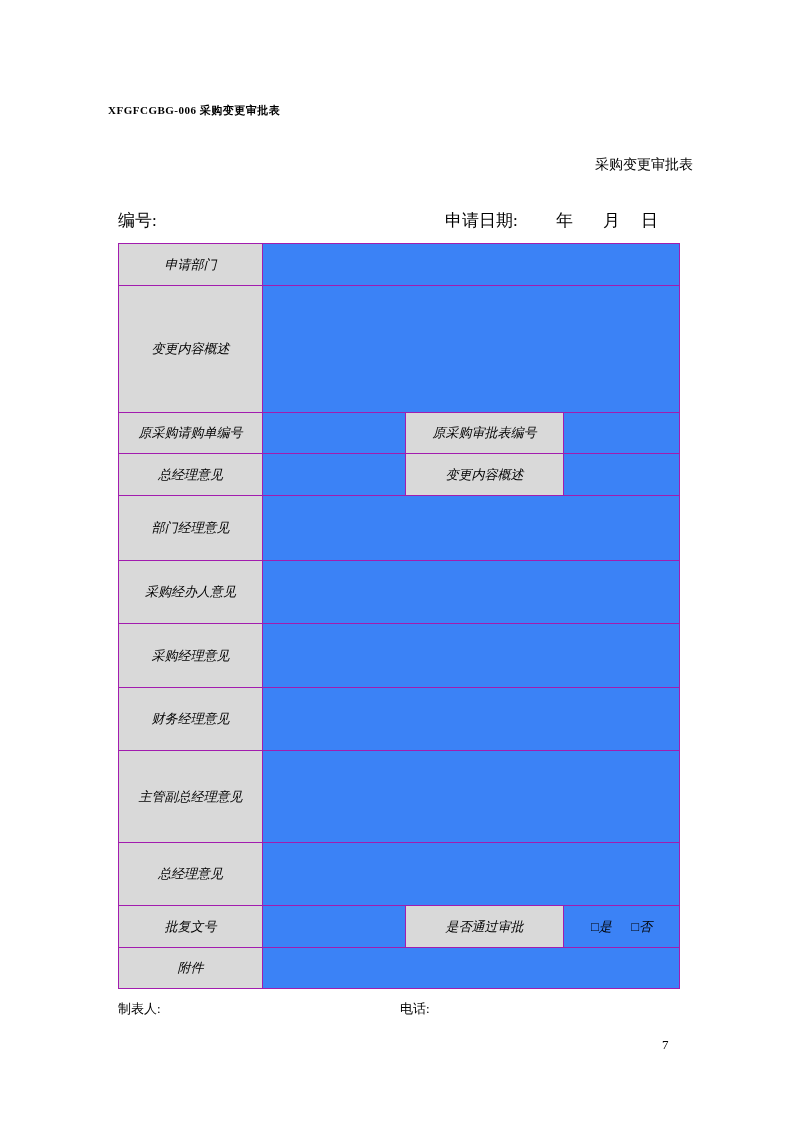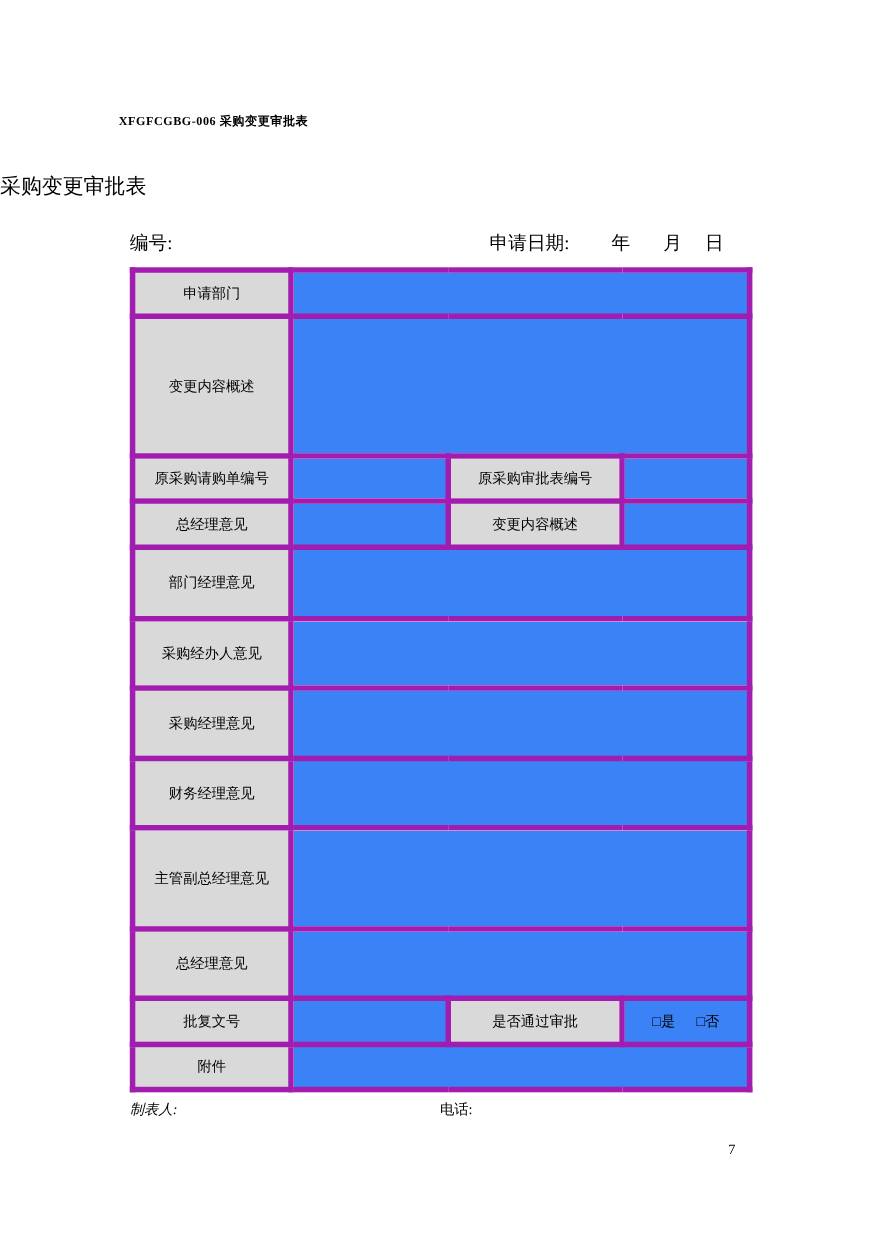--- a/index.html
+++ b/index.html
@@ -10,58 +10,59 @@
     font-family:"Liberation Serif","DejaVu Serif",serif;
     color:#000000;
     overflow:hidden;
   }
   .doc-title{
     position:absolute;left:108px;top:103px;
     font-size:11px;font-weight:bold;letter-spacing:0.5px;
   }
   .form-title{
     position:absolute;left:0;top:156px;width:693px;
-    text-align:left;font-size:19px;
+    text-align:right;font-size:14px;
   }
   .meta-row{position:absolute;left:0;top:209px;width:793px;height:20px;font-size:17px;}
   .meta-row .no-label{position:absolute;left:118px;}
   .meta-row .date-label{position:absolute;left:445px;}
   .meta-row .year{position:absolute;left:556px;}
   .meta-row .month{position:absolute;left:603px;}
   .meta-row .day{position:absolute;left:641px;}
   table.form{
     position:absolute;left:118px;top:243px;
     width:561px;
     border-collapse:collapse;
     table-layout:fixed;
     font-size:13px;
   }
   table.form td{
-    border:5px solid #a21caf;
+    border:1px solid #a21caf;
     padding:2px 6px;
     vertical-align:middle;
     overflow:hidden;
+    font-style:italic;
   }
   td.lbl{
     background:#d9d9d9;
     text-align:center;
   }
   td.val{background:#3b82f6;}
   td.checks{text-align:center;white-space:nowrap;}
   td.checks .chk{display:inline-block;}
   td.checks .chk + .chk{margin-left:16px;}
   tr.h42{height:42px;}
   tr.h127{height:127px;}
   tr.h41{height:41px;margin-top:17px;}
   tr.h65{height:65px;}
   tr.h63{height:63px;}
   tr.h64{height:64px;}
   tr.h92{height:92px;}
   .footer-row{position:absolute;left:0;top:1000px;width:793px;font-size:13px;}
-  .footer-row .preparer{position:absolute;left:118px;font-style:italic;}
+  .footer-row .preparer{position:absolute;left:118px;}
   .footer-row .phone{position:absolute;left:400px;}
   .page-number{
     position:absolute;left:662px;top:1037px;
     font-size:13px;
   }
 </style>
 </head>
 <body>
 
 <div class="doc-title">XFGFCGBG-006 采购变更审批表</div>

